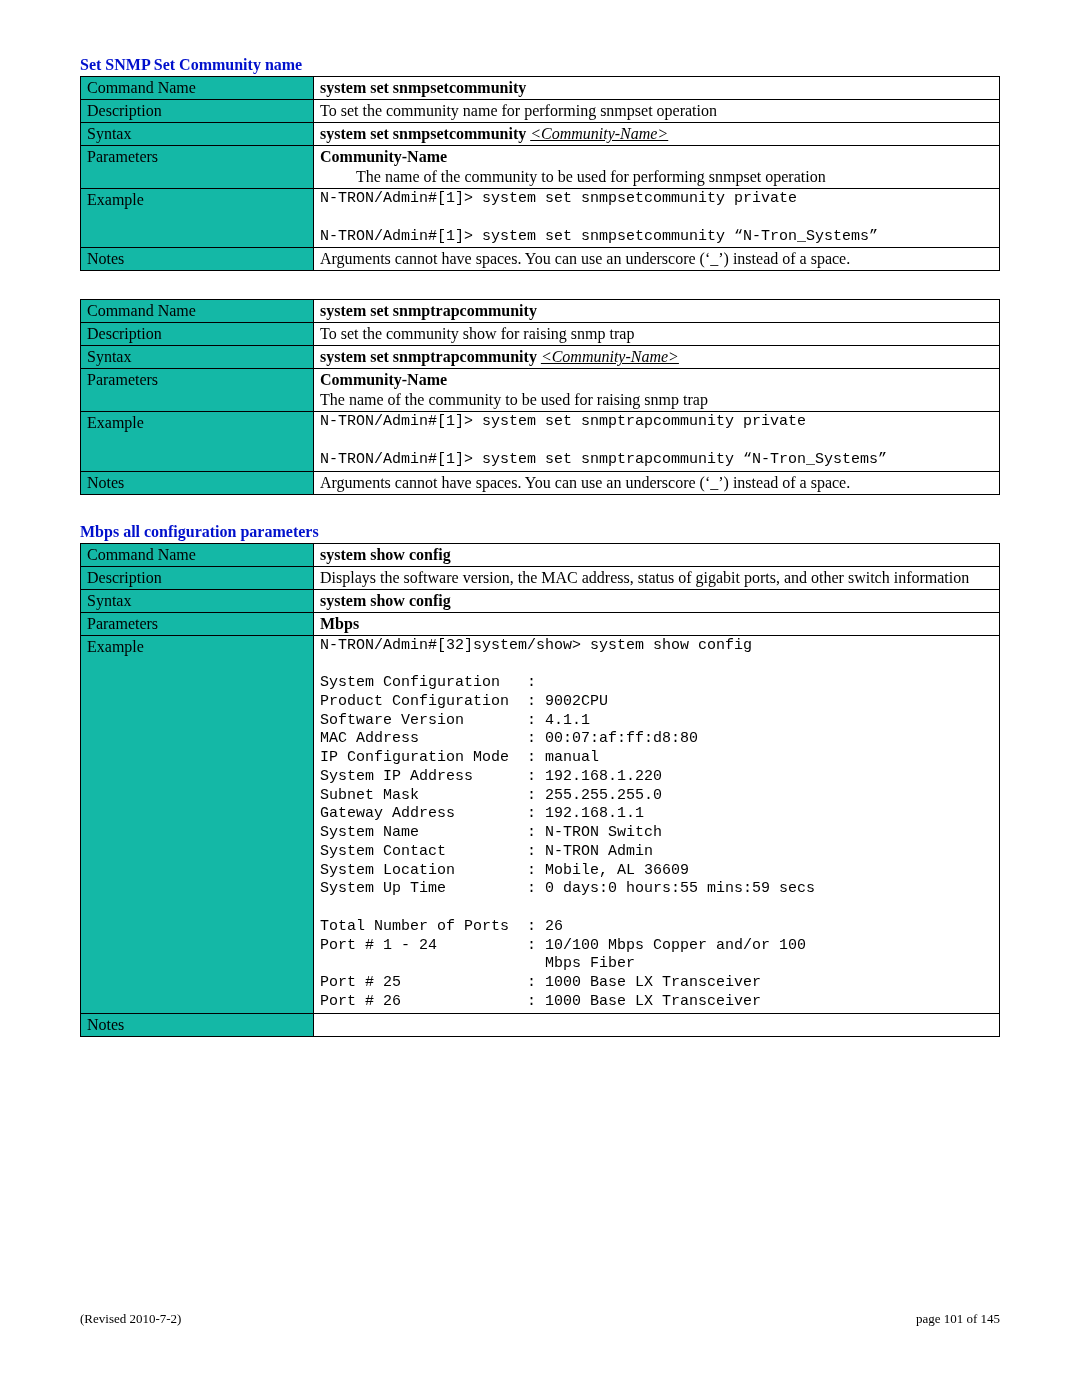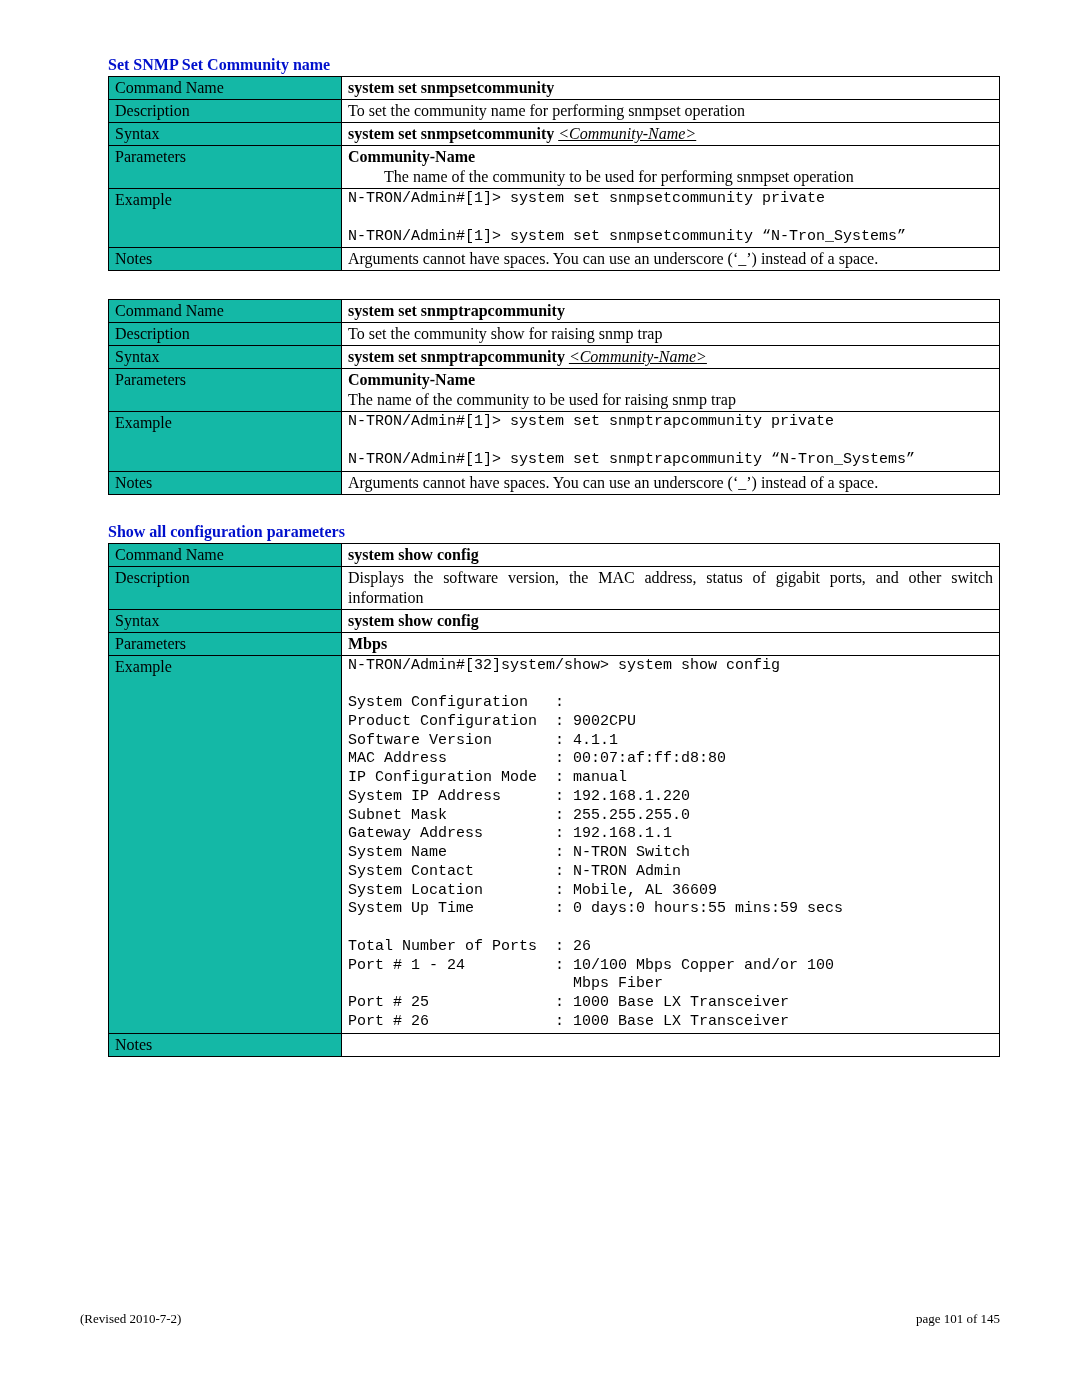--- a/index.html
+++ b/index.html
@@ -7,21 +7,21 @@
     font-size: 16px;
     background: #fff;
     margin: 0;
     padding: 0;
   }
   .page {
     width: 1080px;
     min-height: 1397px;
     position: relative;
     box-sizing: border-box;
-    padding: 56px 80px 40px 108px;
+    padding: 56px 80px 40px 80px;
   }
   .section-title {
     color: #0010cc;
     font-weight: bold;
     font-size: 16px;
     margin: 0 0 2px 0;
   }
   table.cmd {
     border-collapse: collapse;
     width: 100%;
@@ -129,21 +129,21 @@
 
 N-TRON/Admin#[1]&gt; system set snmptrapcommunity “N-Tron_Systems”</td>
     </tr>
     <tr>
       <td class="label">Notes</td>
       <td>Arguments cannot have spaces.  You can use an underscore (‘_’) instead of a space.</td>
     </tr>
   </tbody>
     </table>
 
-  <div class="section-title">Show all configuration parameters</div>
+  <div class="section-title">Mbps all configuration parameters</div>
   <table class="cmd">
     <tbody>
         <tr>
       <td class="label">Command Name</td>
       <td><span class="bold">system show config</span></td>
     </tr>
     <tr>
       <td class="label">Description</td>
       <td class="justify">Displays the software version, the MAC address, status of gigabit ports, and other switch information</td>
     </tr>

